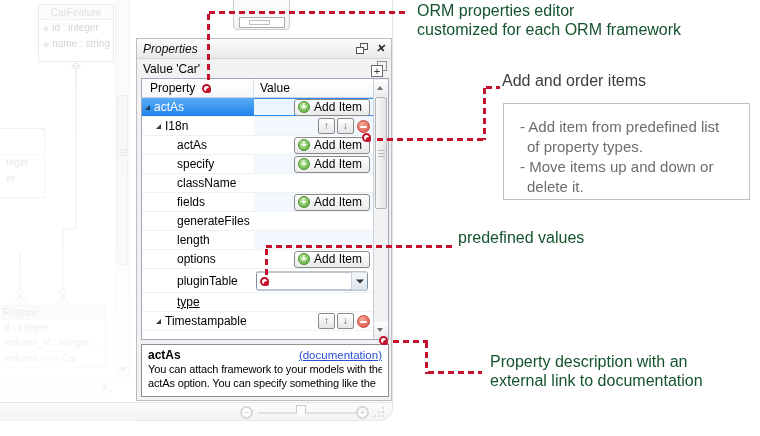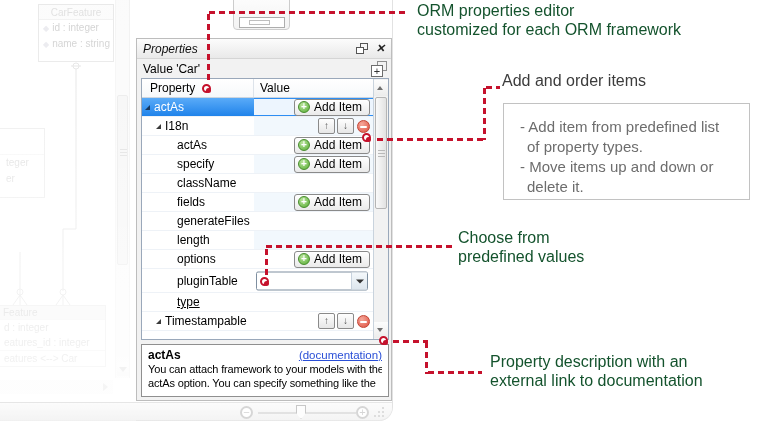--- a/index.html
+++ b/index.html
@@ -397,21 +397,20 @@
     <div class="bl">- Add item from predefined list</div>
     <div class="bl ind">of property types.</div>
     <div class="bl">- Move items up and down or</div>
     <div class="bl ind">delete it.</div>
   </div>
 
   <div class="dash-v" style="left:265px;top:249px;height:28px;"></div>
   <div class="dash-h" style="left:266px;top:245px;width:186px;"></div>
   <div class="marker" style="left:260px;top:277px;"></div>
   <div class="ann-text" style="left:458px;top:228px;">
-    <div>Choose from</div>
     <div>predefined values</div>
   </div>
 
   <div class="dash-h" style="left:393px;top:340px;width:35px;"></div>
   <div class="dash-v" style="left:425px;top:342px;height:32px;"></div>
   <div class="dash-h" style="left:428px;top:371px;width:54px;"></div>
   <div class="marker" style="left:379px;top:336px;"></div>
   <div class="ann-text" style="left:490px;top:352px;">
     <div>Property description with an</div>
     <div>external link to documentation</div>

